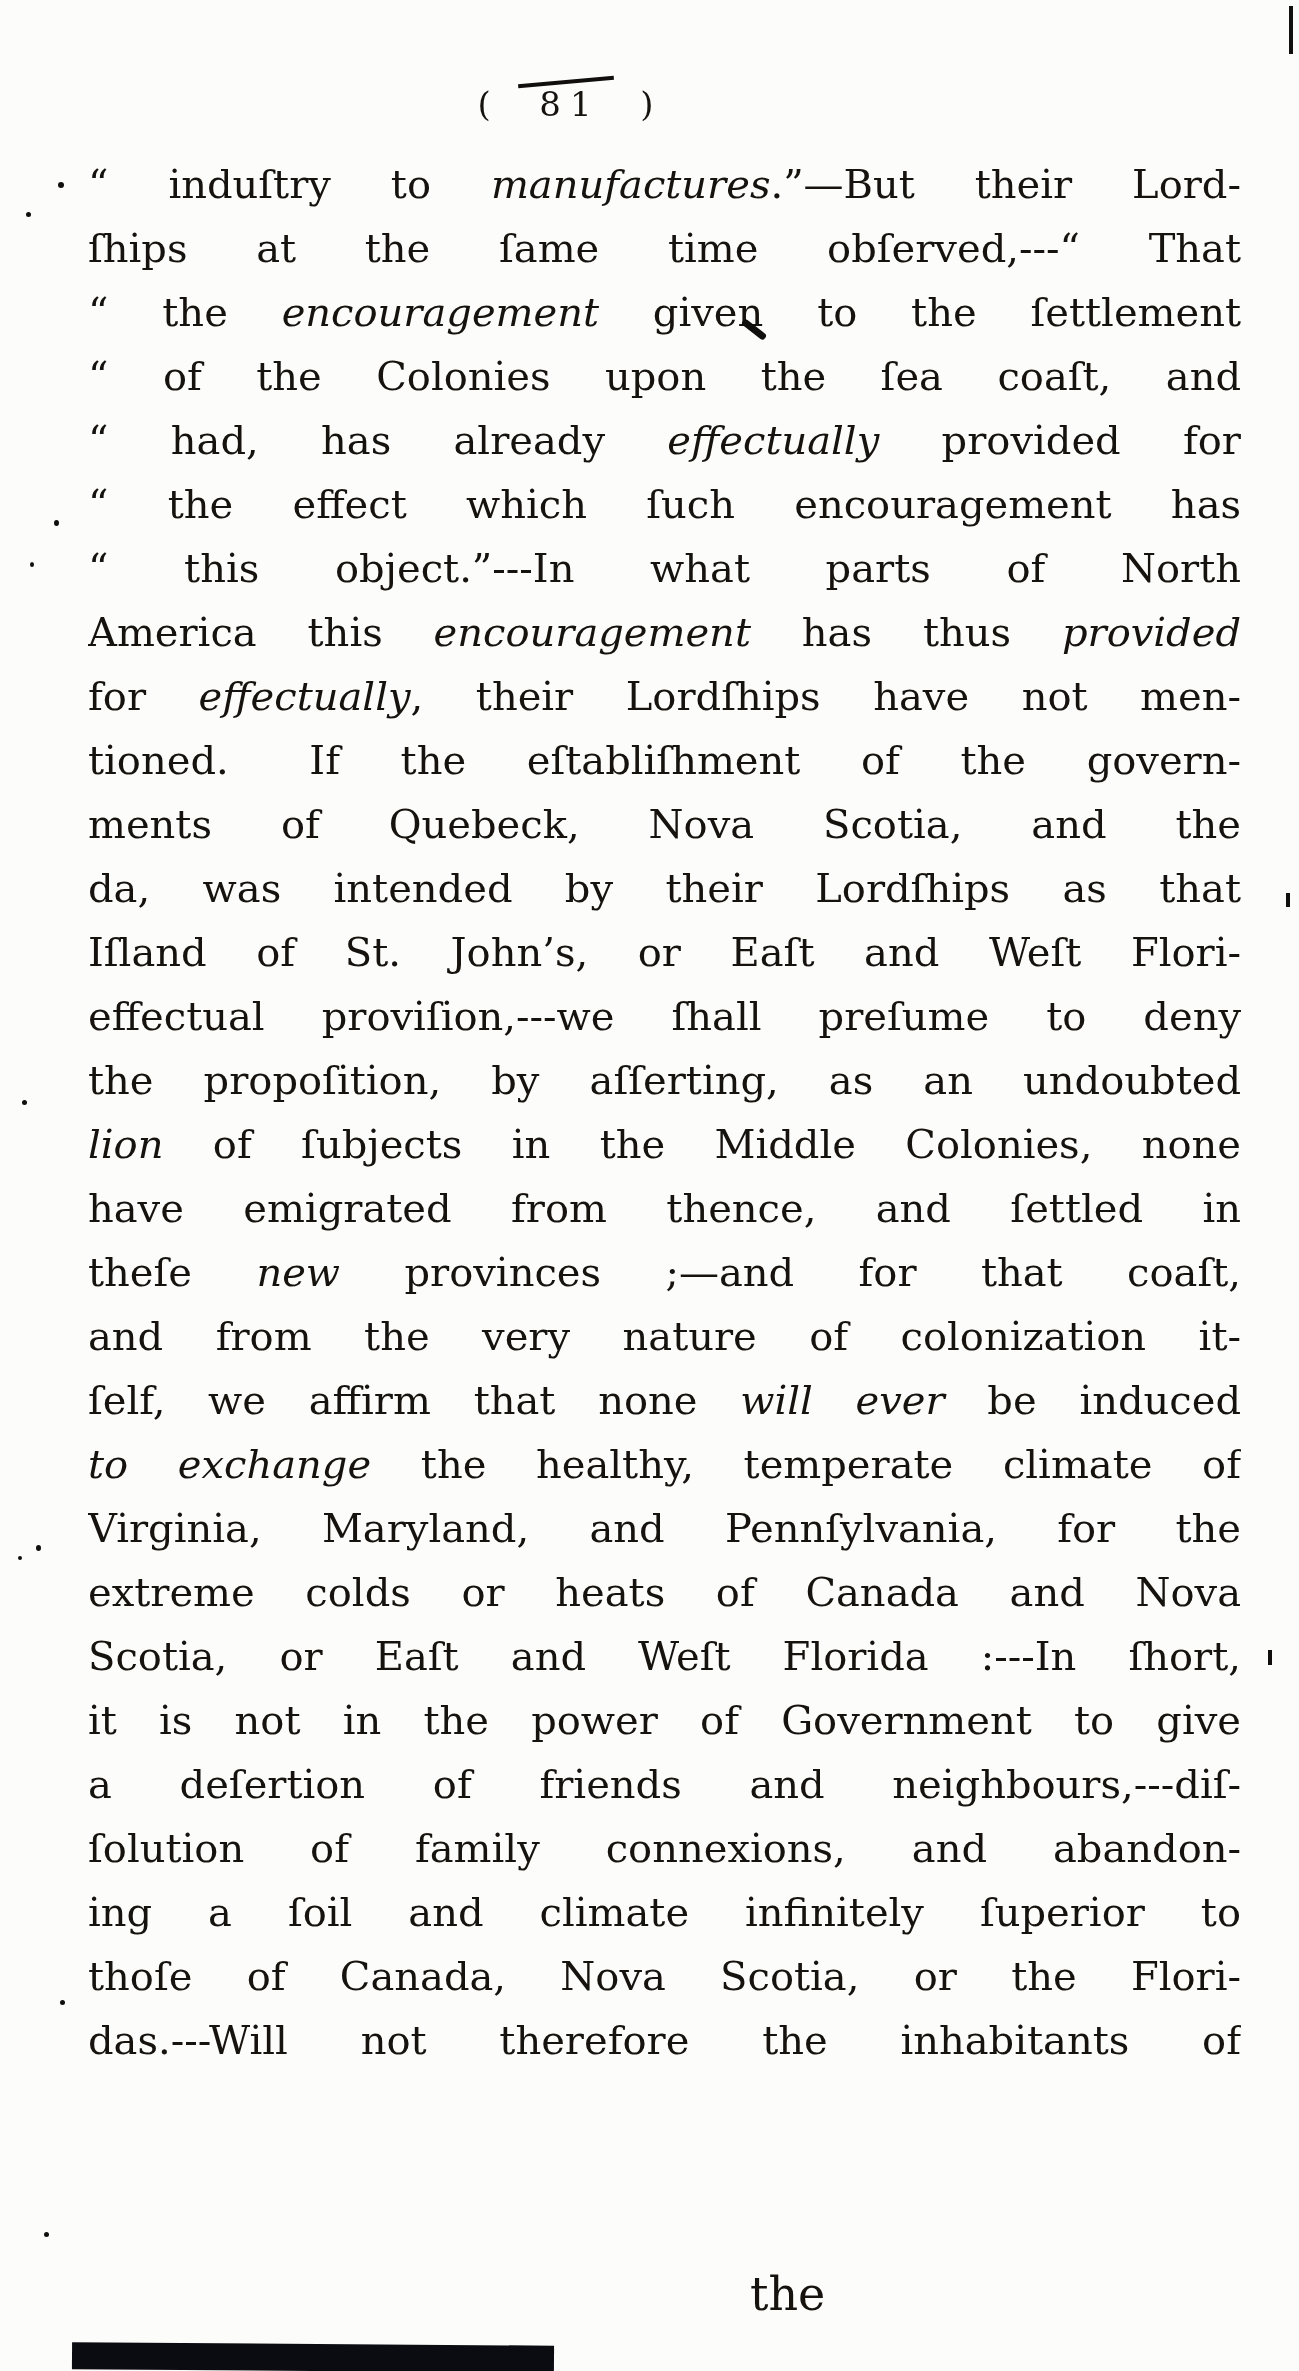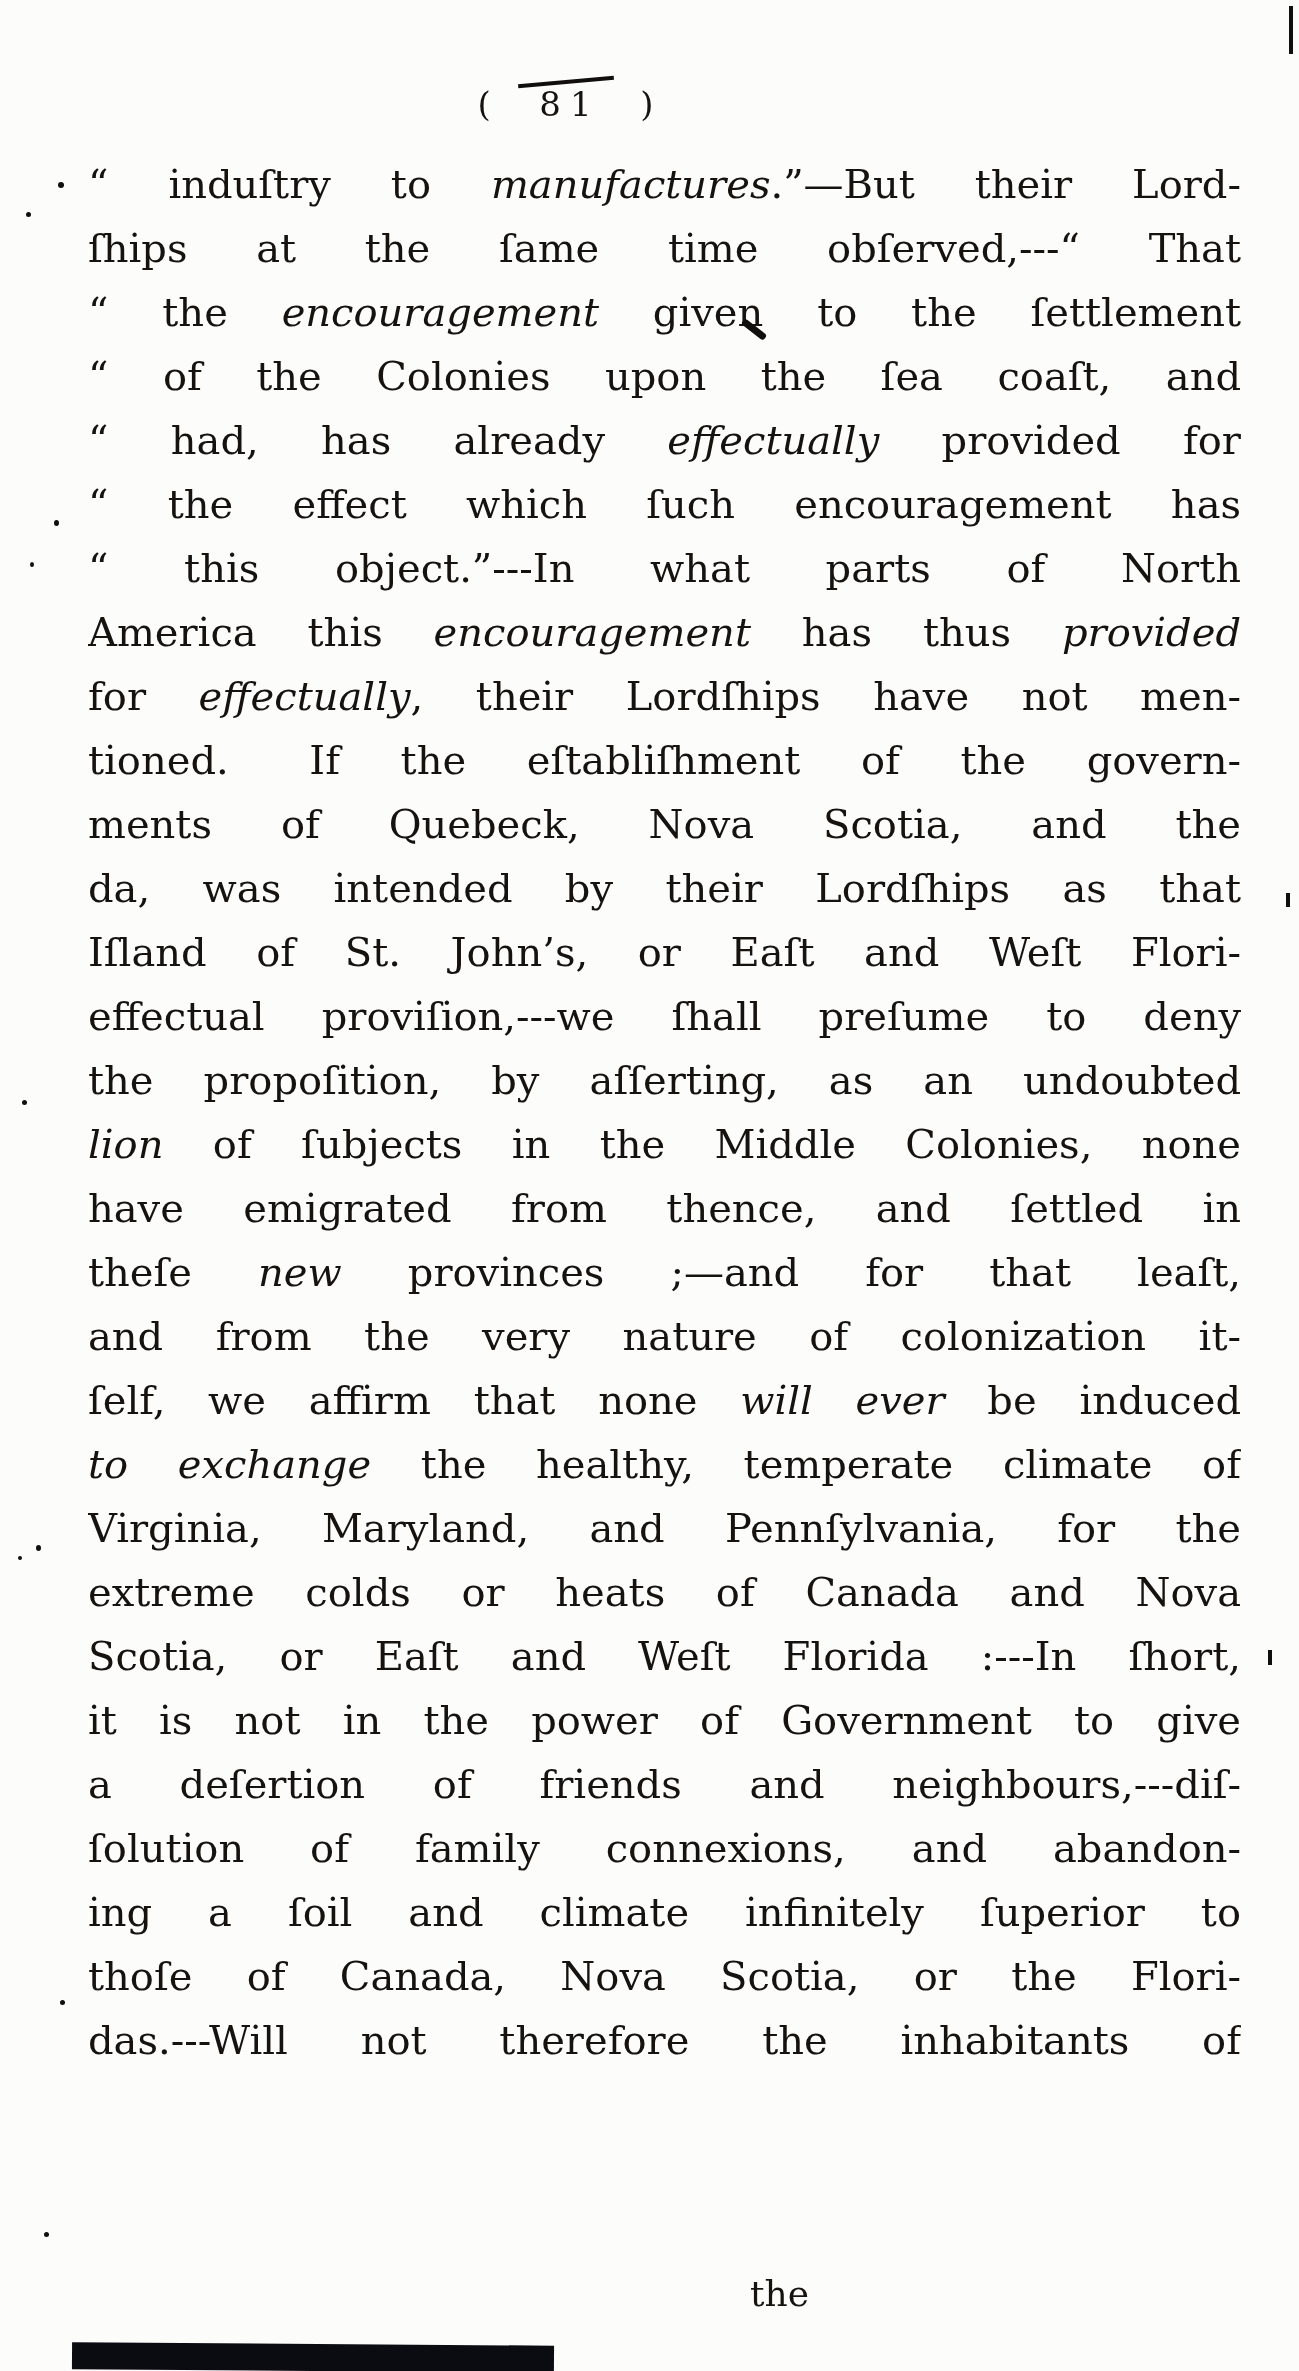--- a/index.html
+++ b/index.html
@@ -24,21 +24,21 @@
   .line{
     text-align:justify;
     text-align-last:justify;
     line-height:64px;height:64px;
     overflow:hidden;
   }
   
   .line::after{content:"";display:inline-block;width:100%;}
   .line .it{font-style:italic;}
   .catchword-line{
-    line-height:64px;font-size:36px;
+    line-height:64px;font-size:46px;
     padding-left:662px;
   }
   
   .artifact{position:absolute;background:#100f0d;}
   .speck{border-radius:50%;}
   .bottom-bar{
     left:72px;top:2344px;width:482px;height:27px;
     background:#0b0b12;transform:rotate(0.4deg);
   }
   .edge-tick{left:1289px;top:6px;width:4px;height:48px;}
@@ -64,21 +64,21 @@
       <div class="line"><span>America this </span><span class="it">encouragement</span><span> has thus </span><span class="it">provided</span></div>
       <div class="line"><span>for </span><span class="it">effectually</span><span>, their Lordſhips have not men-</span></div>
       <div class="line"><span>tioned.  If the eſtabliſhment of the govern-</span></div>
       <div class="line"><span>ments of Quebeck, Nova Scotia, and the</span></div>
       <div class="line"><span>da, was intended by their Lordſhips as that</span></div>
       <div class="line"><span>Iſland of St. John’s, or Eaſt and Weſt Flori-</span></div>
       <div class="line"><span>effectual proviſion,---we ſhall preſume to deny</span></div>
       <div class="line"><span>the propoſition, by aſſerting, as an undoubted</span></div>
       <div class="line"><span class="it">lion</span><span> of ſubjects in the Middle Colonies, none</span></div>
       <div class="line"><span>have emigrated from thence, and ſettled in</span></div>
-      <div class="line"><span>theſe </span><span class="it">new</span><span> provinces ;—and for that leaſt,</span></div>
+      <div class="line"><span>theſe </span><span class="it">new</span><span> provinces ;—and for that coaſt,</span></div>
       <div class="line"><span>and from the very nature of colonization it-</span></div>
       <div class="line"><span>ſelf, we affirm that none </span><span class="it">will ever</span><span> be induced</span></div>
       <div class="line"><span class="it">to exchange</span><span> the healthy, temperate climate of</span></div>
       <div class="line"><span>Virginia, Maryland, and Pennſylvania, for the</span></div>
       <div class="line"><span>extreme colds or heats of Canada and Nova</span></div>
       <div class="line"><span>Scotia, or Eaſt and Weſt Florida :---In ſhort,</span></div>
       <div class="line"><span>it is not in the power of Government to give</span></div>
       <div class="line"><span>a deſertion of friends and neighbours,---diſ-</span></div>
       <div class="line"><span>ſolution of family connexions, and abandon-</span></div>
       <div class="line"><span>ing a ſoil and climate infinitely ſuperior to</span></div>

